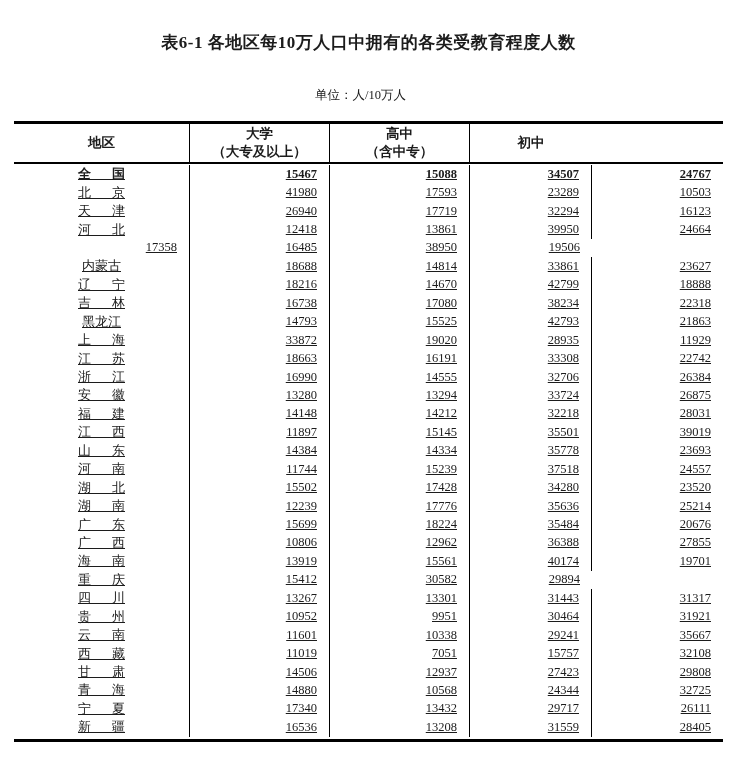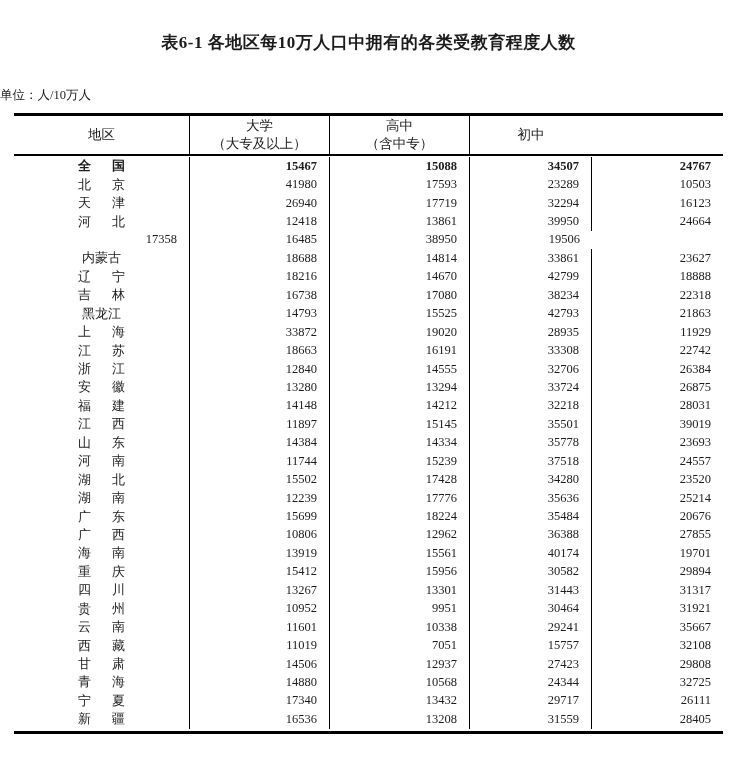--- a/index.html
+++ b/index.html
@@ -15,53 +15,55 @@
     overflow: hidden;
   }
   .page-title {
     text-align: center;
     font-weight: bold;
     font-size: 17px;
     padding-top: 31px;
     letter-spacing: 0.5px;
   }
   .unit-note {
-    text-align: left;
+    text-align: center;
     font-size: 12.5px;
-    margin: 33px 16px 9px 0;
+    margin: 33px 16px 17px 0;
   }
   .table {
     margin: 0 14px;
     width: 709px;
     border-top: 3px solid #000;
     border-bottom: 3px solid #000;
     box-sizing: border-box;
   }
   .thead {
     display: grid;
     grid-template-columns: 176px 140px 140px 122px 131px;
     border-bottom: 2px solid #000;
     height: 38px;
+    font-weight: bold;
   }
   .th {
     display: flex;
     flex-direction: column;
     justify-content: center;
     align-items: center;
     font-size: 13.5px;
     line-height: 1.3;
     box-sizing: border-box;
   }
   .th:not(:last-child) { border-right: 1px solid #000; }
   .tbody { padding: 1px 0 2px 0; }
   .trow {
     display: grid;
     grid-template-columns: 176px 140px 140px 122px 131px;
     height: 18.45px;
     align-items: center;
+    text-decoration: underline;
   }
   .cell { box-sizing: border-box; height: 100%; display: flex; align-items: center; }
   .cell:not(:last-child) { border-right: 1px solid #000; }
   .cell.num {
     justify-content: flex-end;
     padding-right: 12px;
     font-size: 12.5px;
   }
   .cell.region {
     justify-content: center;
@@ -191,21 +193,21 @@
         </div>
         <div class="cell num">18663</div>
         <div class="cell num">16191</div>
         <div class="cell num">33308</div>
         <div class="cell num">22742</div>
       </div>
       <div class="trow">
         <div class="cell region">
           <span class="rn rn2">浙江</span>
         </div>
-        <div class="cell num">12840</div>
+        <div class="cell num">16990</div>
         <div class="cell num">14555</div>
         <div class="cell num">32706</div>
         <div class="cell num">26384</div>
       </div>
       <div class="trow">
         <div class="cell region">
           <span class="rn rn2">安徽</span>
         </div>
         <div class="cell num">13280</div>
         <div class="cell num">13294</div>
@@ -291,21 +293,20 @@
         <div class="cell num">13919</div>
         <div class="cell num">15561</div>
         <div class="cell num">40174</div>
         <div class="cell num">19701</div>
       </div>
       <div class="trow">
         <div class="cell region">
           <span class="rn rn2">重庆</span>
         </div>
         <div class="cell num">15412</div>
-        <div class="cell num">15956</div>
         <div class="cell num">30582</div>
         <div class="cell num">29894</div>
       </div>
       <div class="trow">
         <div class="cell region">
           <span class="rn rn2">四川</span>
         </div>
         <div class="cell num">13267</div>
         <div class="cell num">13301</div>
         <div class="cell num">31443</div>

